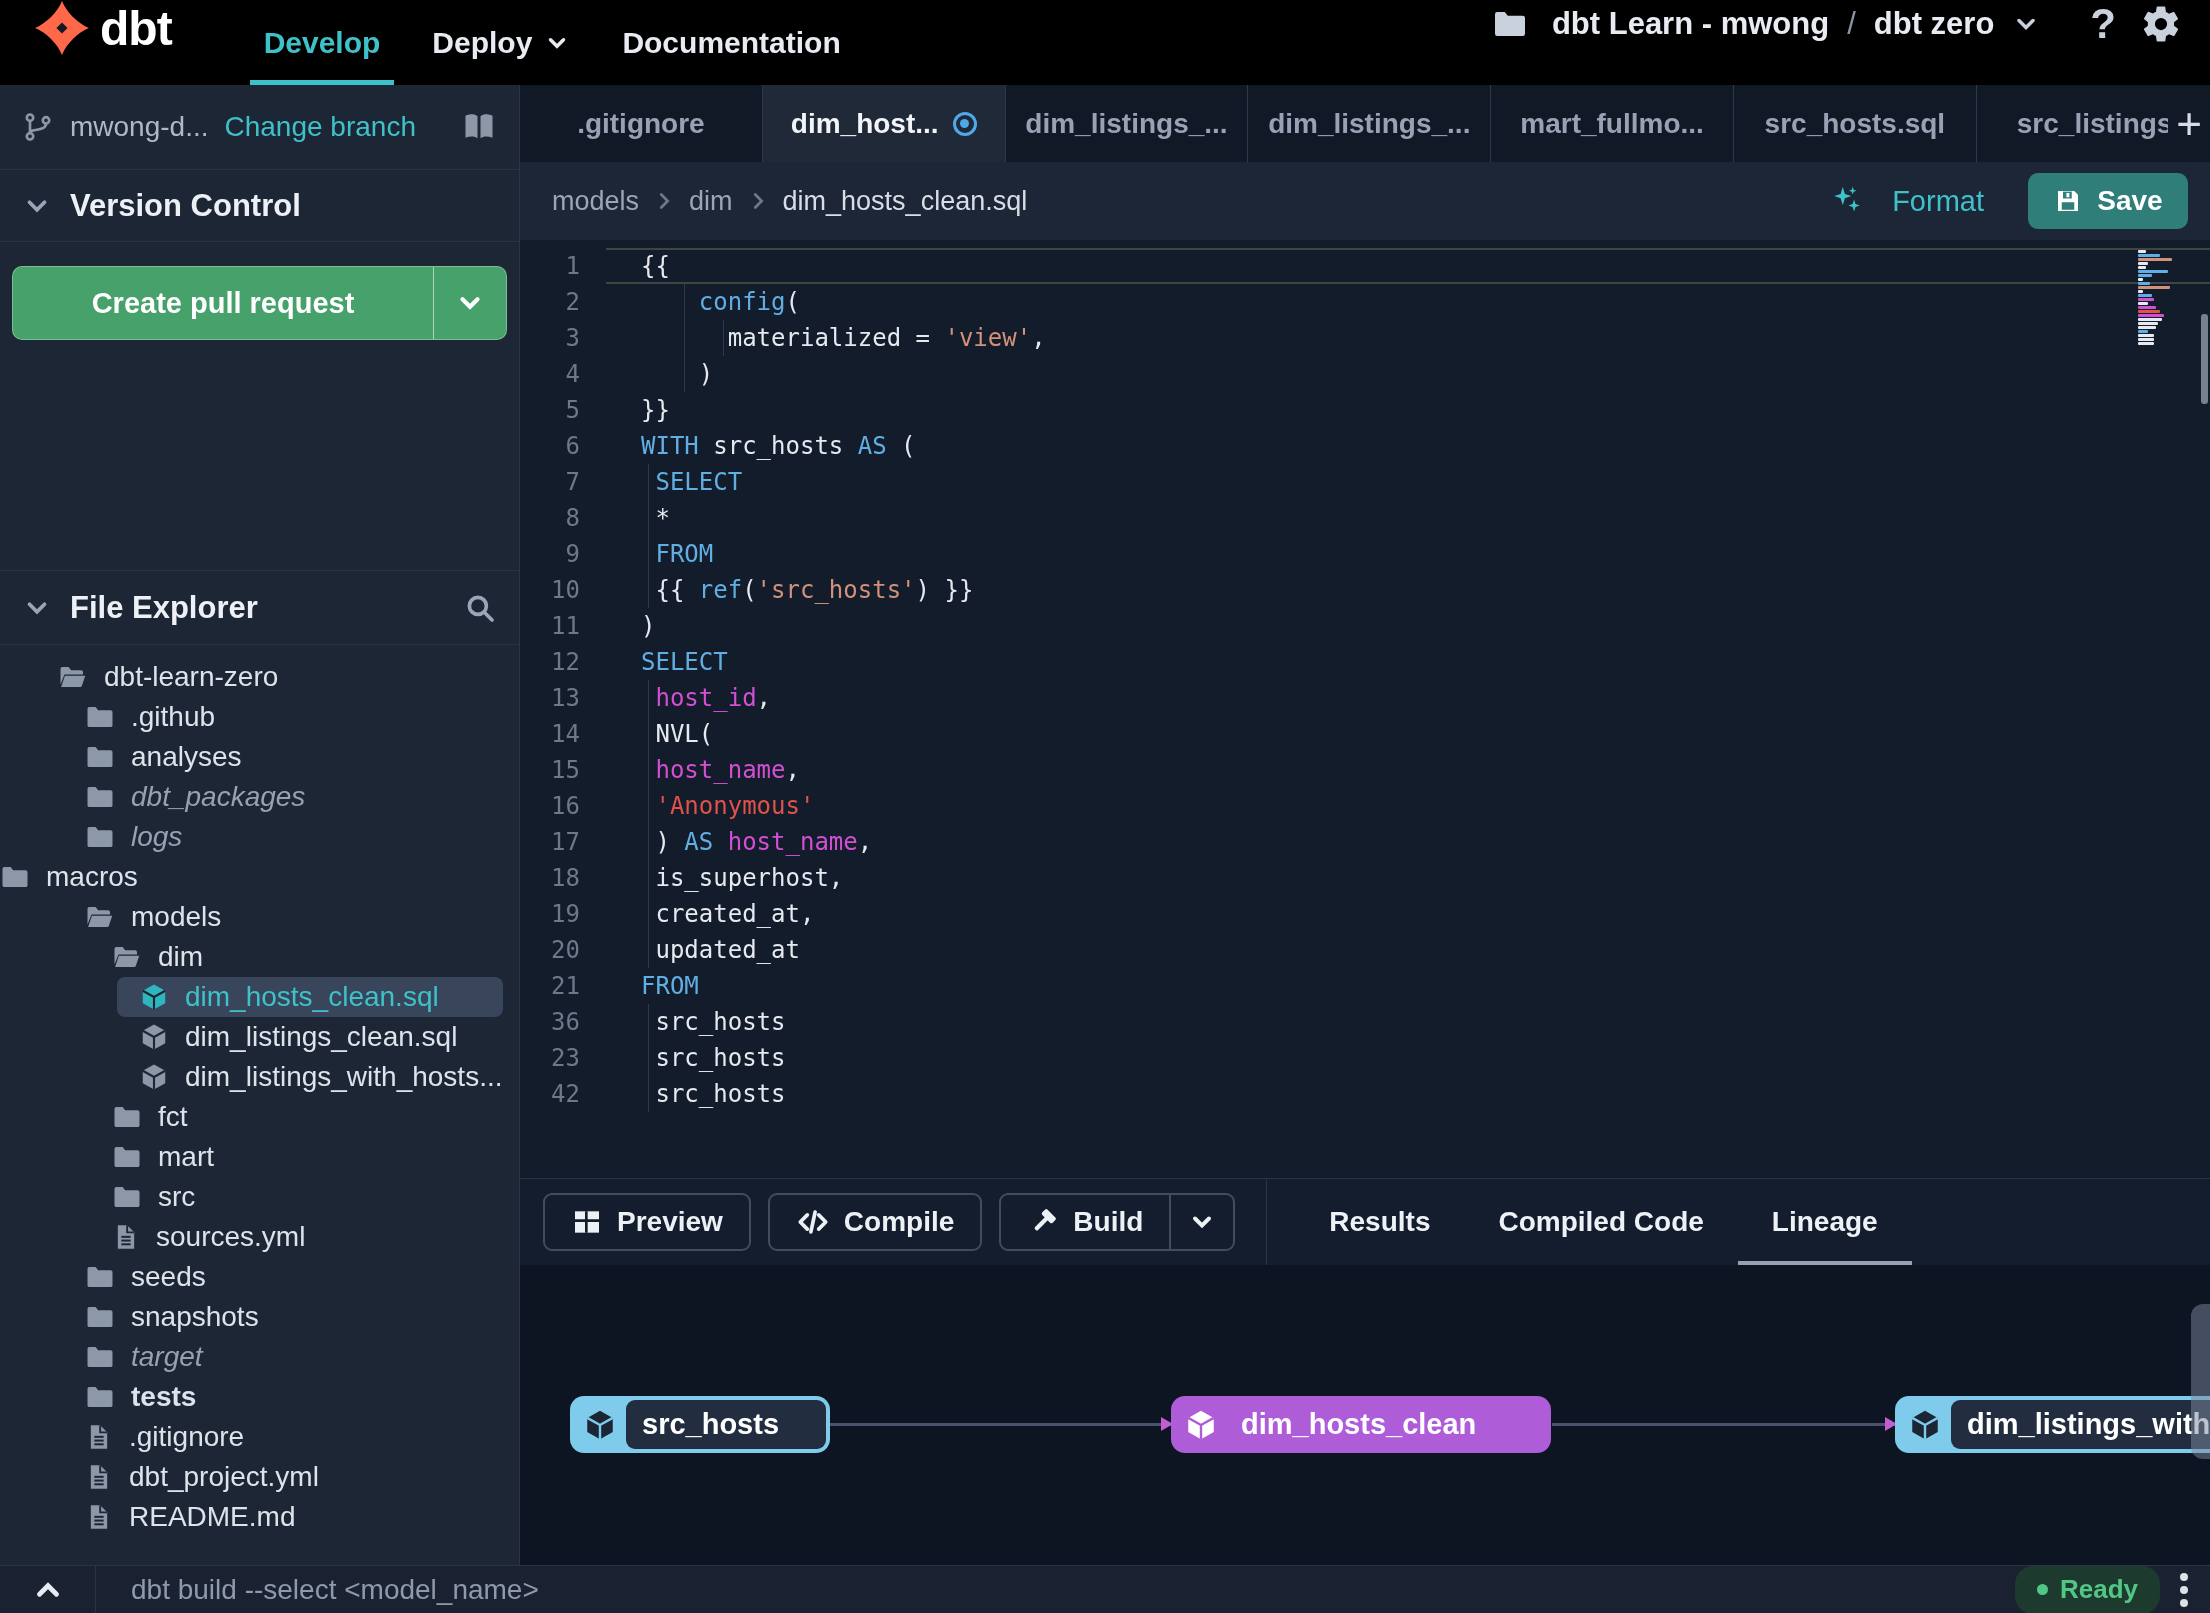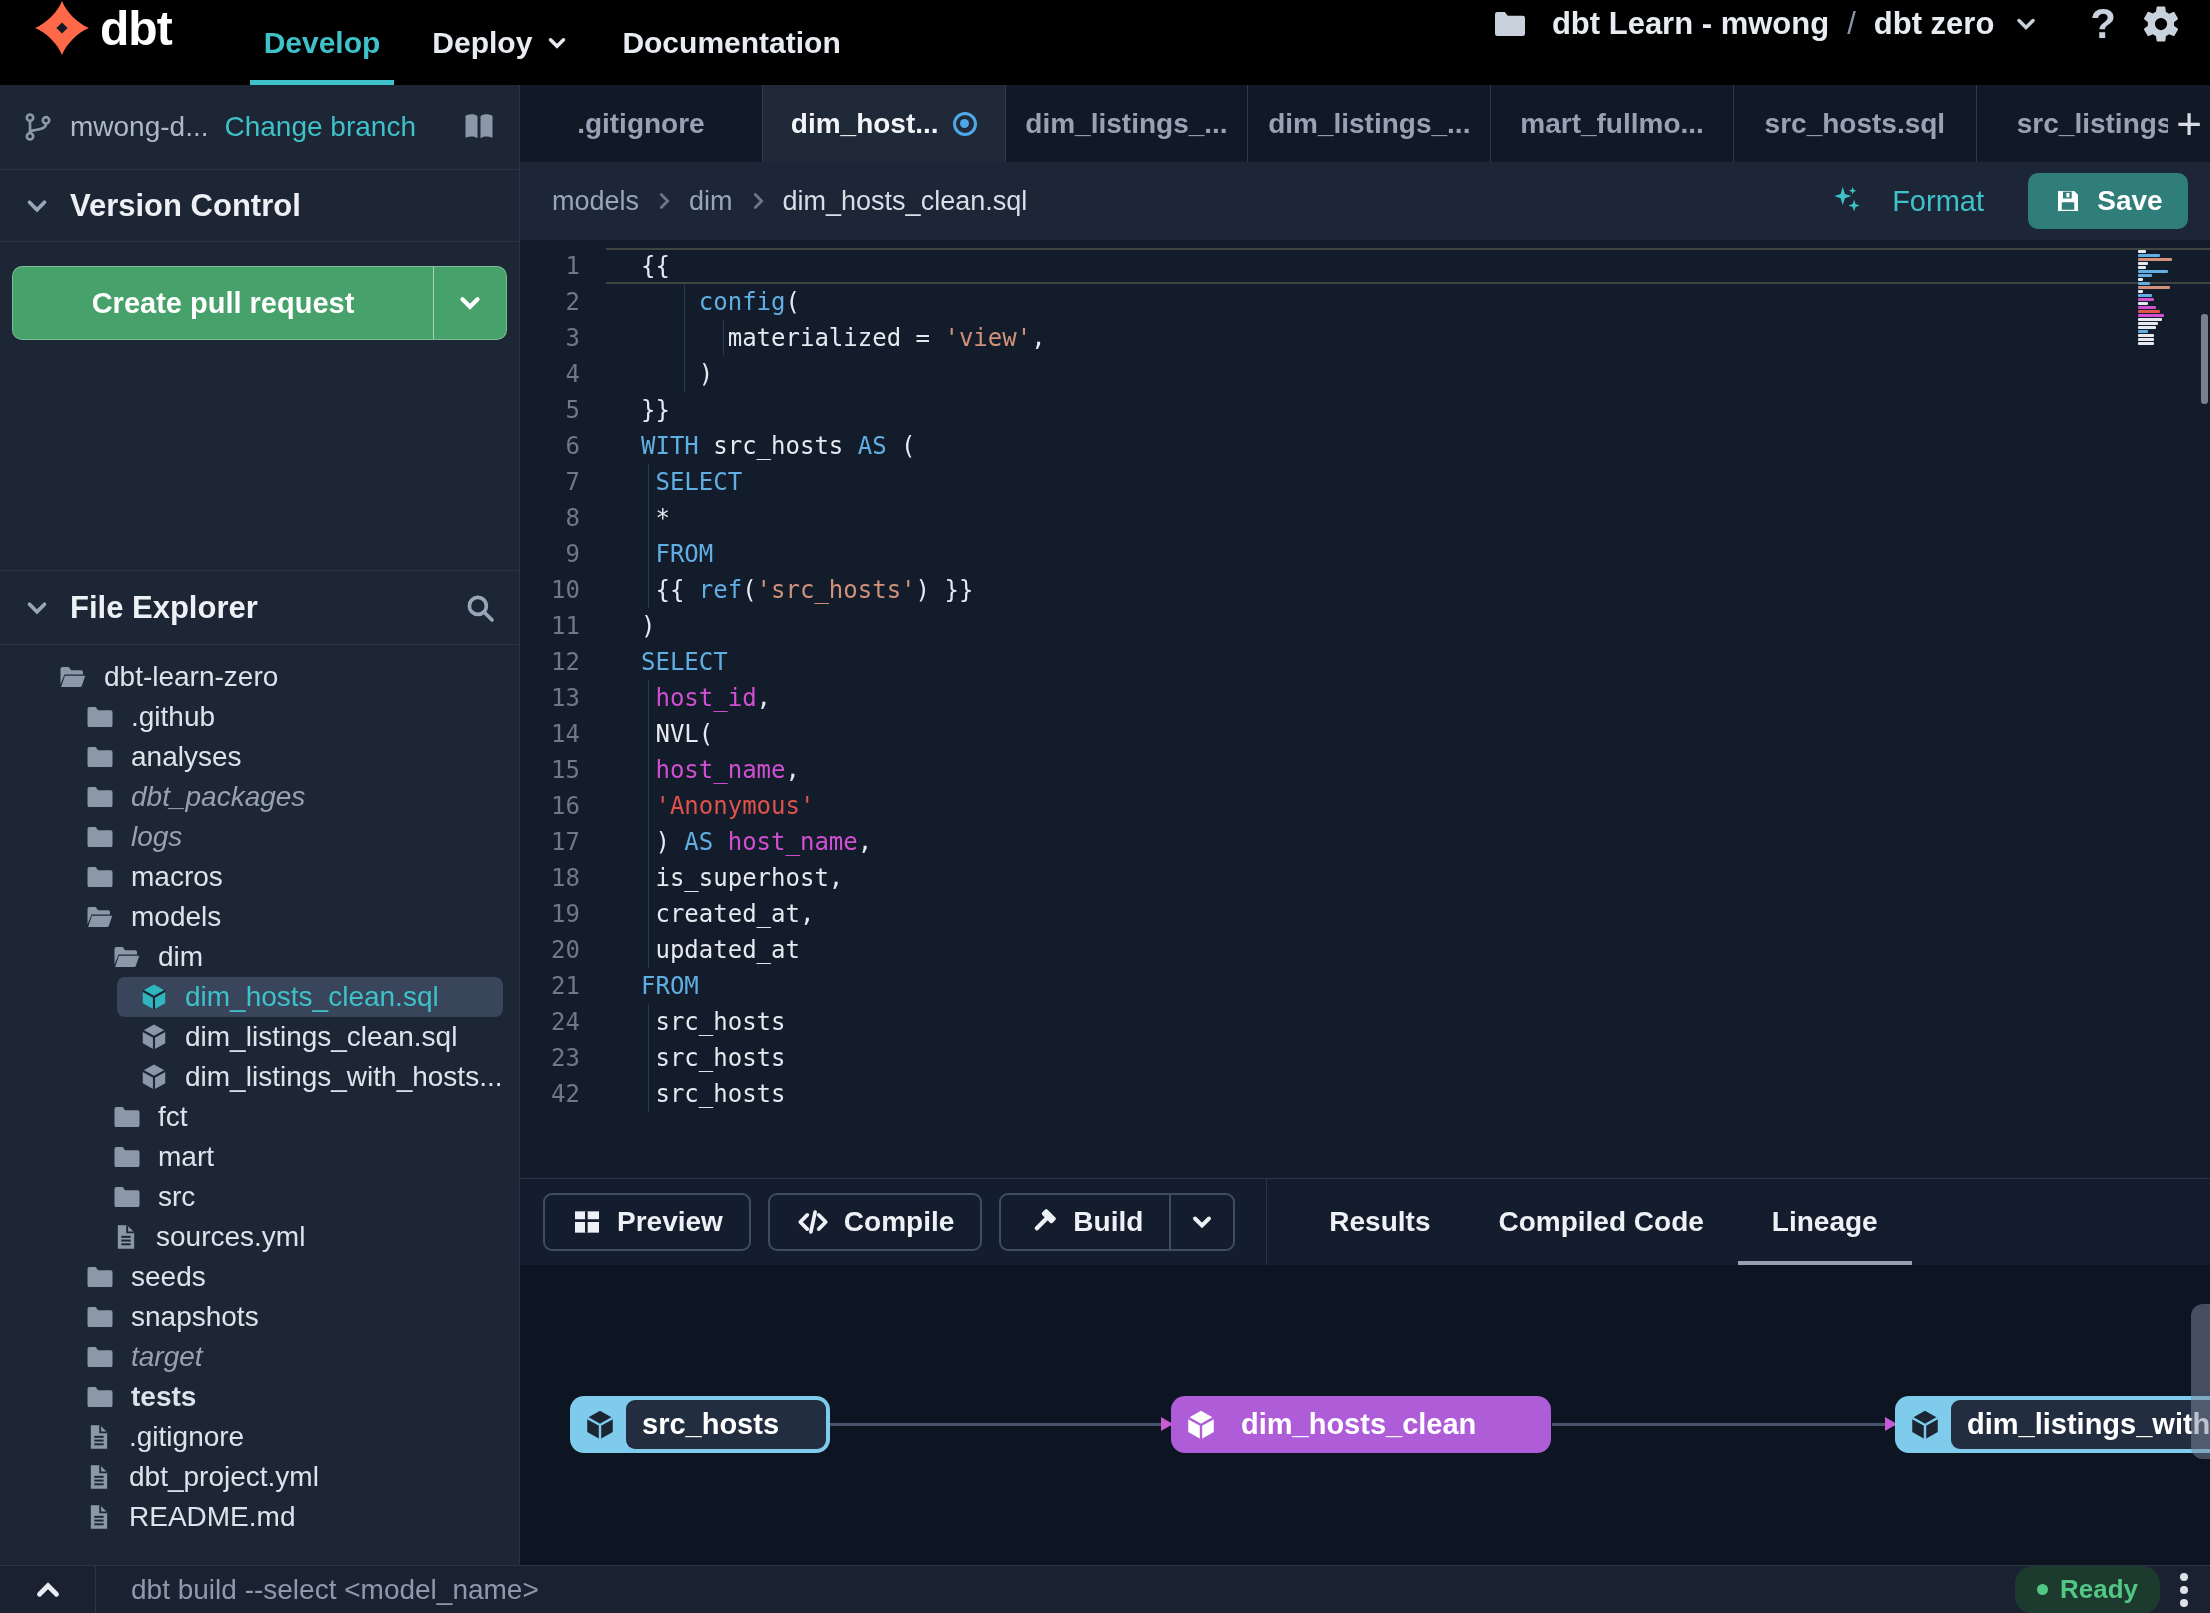--- a/index.html
+++ b/index.html
@@ -250,21 +250,21 @@
           <span>dbt_packages</span>
         </div>
         <div class="tree-row italic" style="padding-left: 85px;">
           <span class="t-icon">
             <svg width="30" height="30" viewBox="0 0 24 24" fill="#8C97A8">
               <path d="M2 5.5A1.5 1.5 0 0 1 3.5 4h5l2 2.5h10A1.5 1.5 0 0 1 22 8v10.5a1.5 1.5 0 0 1-1.5 1.5h-17A1.5 1.5 0 0 1 2 18.5z"></path>
             </svg>
           </span>
           <span>logs</span>
         </div>
-        <div class="tree-row" style="padding-left: 85px;">
+        <div class="tree-row" style="">
           <span class="t-icon">
             <svg width="30" height="30" viewBox="0 0 24 24" fill="#8C97A8">
               <path d="M2 5.5A1.5 1.5 0 0 1 3.5 4h5l2 2.5h10A1.5 1.5 0 0 1 22 8v10.5a1.5 1.5 0 0 1-1.5 1.5h-17A1.5 1.5 0 0 1 2 18.5z"></path>
             </svg>
           </span>
           <span>macros</span>
         </div>
         <div class="tree-row" style="padding-left: 85px;">
           <span class="t-icon">
             <svg width="30" height="30" viewBox="0 0 24 24" fill="#8C97A8">
@@ -560,21 +560,21 @@
           </div>
           <div class="code-row">
             <span class="ln">20</span>
             <div class="codeline"><span class="guide" style="left: 41.5025px;"></span><span class="tok-p"> updated_at</span></div>
           </div>
           <div class="code-row">
             <span class="ln">21</span>
             <div class="codeline"><span class="tok-k">FROM</span></div>
           </div>
           <div class="code-row">
-            <span class="ln">24</span>
+            <span class="ln">36</span>
             <div class="codeline"><span class="guide" style="left: 41.5025px;"></span><span class="tok-p"> src_hosts</span></div>
           </div>
           <div class="code-row">
             <span class="ln">23</span>
             <div class="codeline"><span class="guide" style="left: 41.5025px;"></span><span class="tok-p"> src_hosts</span></div>
           </div>
           <div class="code-row">
             <span class="ln">42</span>
             <div class="codeline"><span class="guide" style="left: 41.5025px;"></span><span class="tok-p"> src_hosts</span></div>
           </div>

